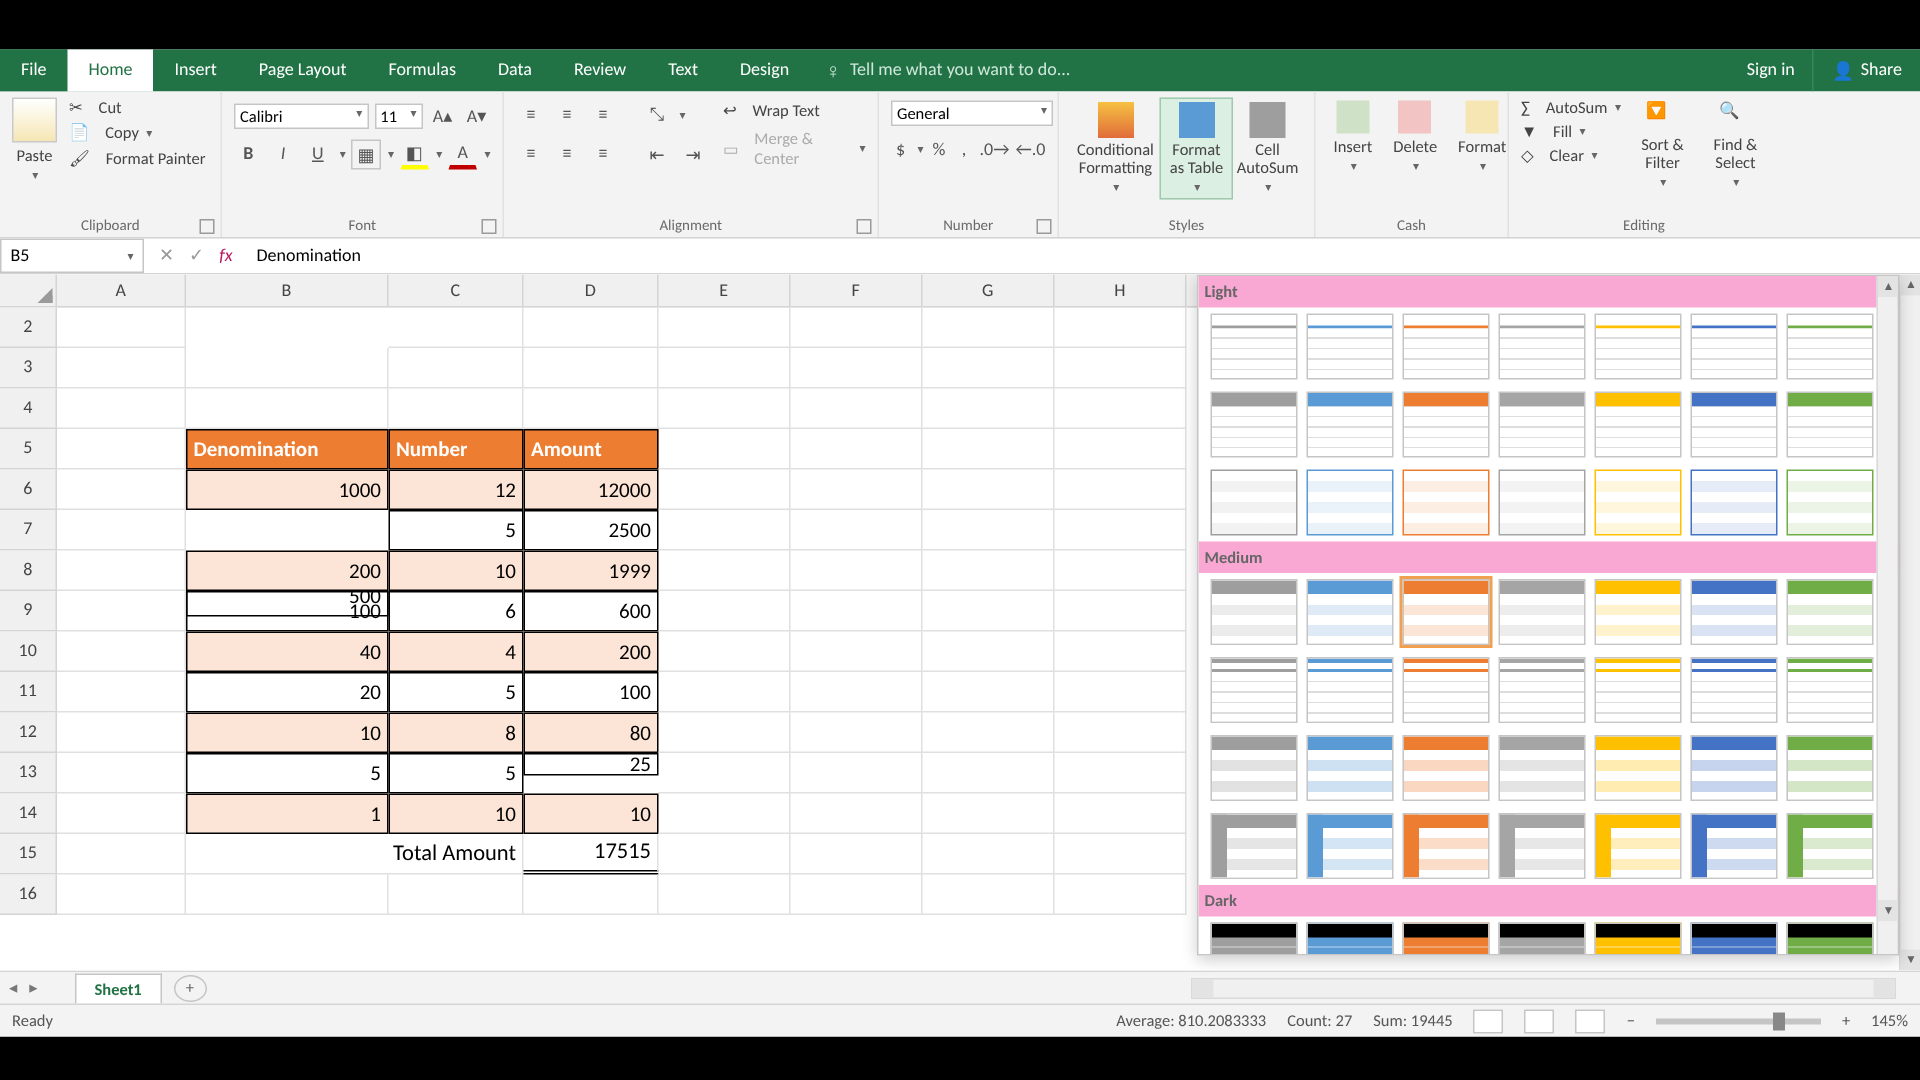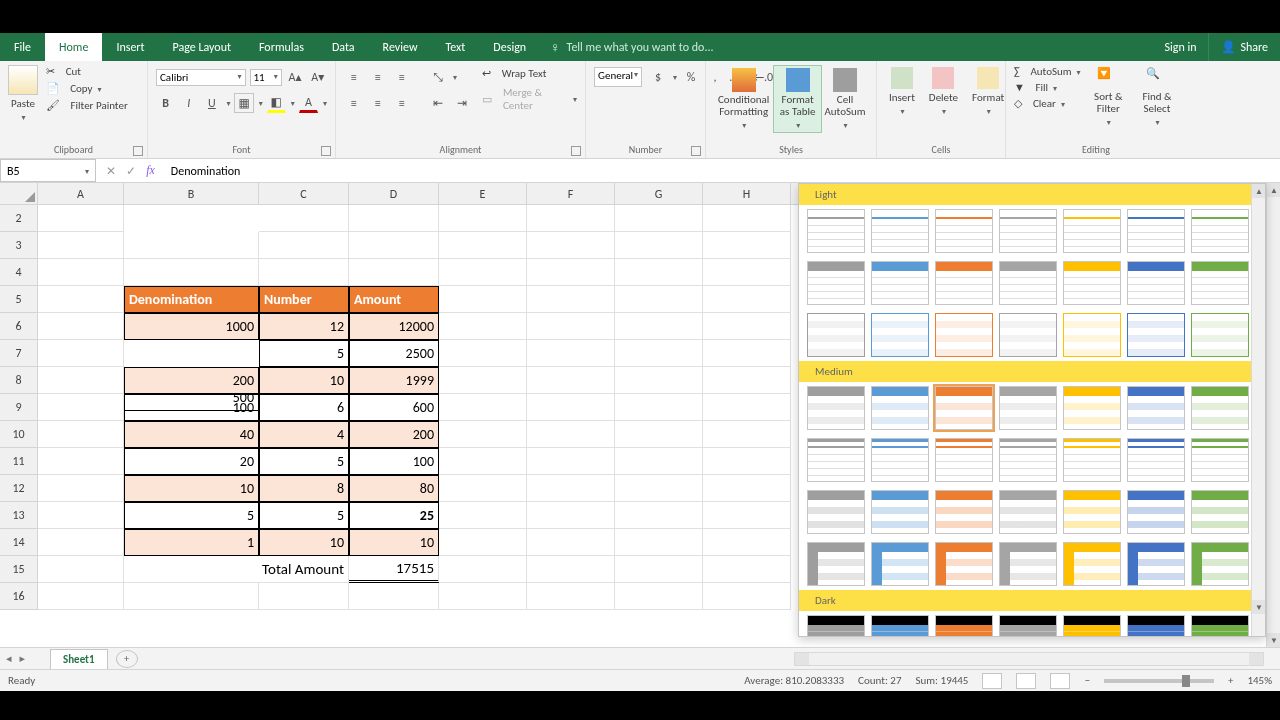--- a/index.html
+++ b/index.html
@@ -23,40 +23,40 @@
 .row{display:flex;align-items:center;gap:4px;}
 .small{font-size:11px;color:#444;}
 .sel{border:1px solid #c5c5c5;background:#fff;font-size:11px;padding:1px 3px;}
 .iconbtn{width:20px;height:20px;display:inline-flex;align-items:center;justify-content:center;border:1px solid transparent;font-size:12px;color:#555;}
 .iconbtn.box{border:1px solid #c5c5c5;}
 .dd{font-size:8px;color:#666;margin-left:1px;}
 
 .fbar{height:24px;background:#fff;border-bottom:1px solid #d4d4d4;display:flex;align-items:stretch;font-size:12px;}
 .namebox{width:96px;border:1px solid #c5c5c5;padding:2px 6px;display:flex;align-items:center;justify-content:space-between;}
 .fxicons{display:flex;align-items:center;gap:10px;padding:0 10px;color:#999;}
-.fxicons .fx{font-style:italic;color:#8b5cf6;font-family:Liberation Serif, serif;}
+.fxicons .fx{font-style:italic;color:#be185d;}
 .finput{flex:1;display:flex;align-items:center;padding:0 6px;}
 
 .sheet{flex:1;position:relative;background:#fff;overflow:hidden;}
 .colheads{display:flex;height:22px;background:#f0f0f0;border-bottom:1px solid #d4d4d4;}
 .corner{width:38px;border-right:1px solid #d4d4d4;background:#f0f0f0;position:relative;}
 .corner:after{content:"";position:absolute;right:2px;bottom:2px;border:5px solid transparent;border-right-color:#9a9a9a;border-bottom-color:#9a9a9a;}
 .ch{border-right:1px solid #d4d4d4;text-align:center;font-size:12px;color:#444;display:flex;align-items:center;justify-content:center;}
 .rows{position:absolute;top:22px;left:0;right:0;bottom:0;}
 .rh{position:absolute;left:0;width:38px;background:#f0f0f0;border-right:1px solid #d4d4d4;border-bottom:1px solid #d4d4d4;font-size:12px;color:#444;display:flex;align-items:center;justify-content:center;}
 .cell{position:absolute;border-right:1px solid #e0e0e0;border-bottom:1px solid #e0e0e0;font-size:14px;padding:0 4px;display:flex;align-items:center;}
 .cell.big{font-family:Calibri;font-size:22px;font-weight:bold;color:#222;}
 .tbl-hd{background:#ed7d31;color:#fff;font-weight:bold;border:1px solid #000;}
 .tbl-c{border:1px solid #000;justify-content:flex-end;font-family:Calibri;}
 .tbl-c.band{background:#fce4d6;}
 .tot-lab{font-family:Calibri;font-size:15px;justify-content:flex-end;}
 .tot-val{font-family:Calibri;font-size:15px;justify-content:flex-end;border-bottom:3px double #000;}
 
 .gallery{position:absolute;top:0;right:14px;width:468px;bottom:10px;background:#fff;border:1px solid #c5c5c5;box-shadow:0 3px 10px rgba(0,0,0,.2);font-size:11px;color:#444;overflow:hidden;z-index:20;}
-.gallery .ghdr{padding:4px 16px;color:#666;background:#fde047;}
+.gallery .ghdr{padding:4px 4px;color:#666;background:#f9a8d4;font-weight:bold;}
 .gallery .row7{display:flex;gap:6px;padding:4px 8px;}
 .swatch{width:58px;height:44px;border:1px solid #c5c5c5;background:#fff;position:relative;overflow:hidden;}
 .swatch.sel{outline:2px solid #f0a050;}
 .swatch .hrow{position:absolute;top:0;left:0;right:0;height:9px;}
 .swatch .hcol{position:absolute;top:0;bottom:0;left:0;width:10px;}
 .swatch .lines{position:absolute;top:9px;left:0;right:0;bottom:0;background:repeating-linear-gradient(#fff,#fff 6px,#ddd 6px,#ddd 7px);}
 .swatch .lines.alt{background:repeating-linear-gradient(#fff,#fff 7px,var(--band,#eee) 7px,var(--band,#eee) 14px);}
 .swatch.darkfill{background:#444;}
 .swatch.darkfill .lines{background:repeating-linear-gradient(transparent,transparent 6px,rgba(255,255,255,.3) 6px,rgba(255,255,255,.3) 7px);}
 .gallery .sb{position:absolute;right:0;top:0;bottom:0;width:14px;background:#f0f0f0;border-left:1px solid #d9d9d9;}
@@ -114,21 +114,21 @@
     <div class="group" style="width:148px">
       <div class="row" style="align-items:flex-start;gap:8px">
         <div class="btncol">
           <div class="bigicon" style="background:linear-gradient(#fff,#f6e6b4);"></div>
           <span>Paste</span>
           <span class="dd">▾</span>
         </div>
         <div style="display:flex;flex-direction:column;gap:4px">
           <div class="row small"><span>✂</span>&nbsp;<span>Cut</span></div>
           <div class="row small"><span>📄</span>&nbsp;<span>Copy</span><span class="dd">▾</span></div>
-          <div class="row small"><span>🖌</span>&nbsp;<span>Filter Painter</span></div>
+          <div class="row small"><span>🖌</span>&nbsp;<span>Format Painter</span></div>
         </div>
       </div>
       <div class="glabel"><span>Clipboard</span><span class="dlg"></span></div>
     </div>
 
     <div class="group" style="width:188px">
       <div style="display:flex;flex-direction:column;gap:6px;margin-top:2px">
         <div class="row">
           <div class="sel" style="width:96px;display:flex;justify-content:space-between">
               <span>Calibri</span>
@@ -179,21 +179,21 @@
         </div>
         <div style="display:flex;flex-direction:column;gap:6px">
           <div class="row small"><span>↩</span>&nbsp;<span>Wrap Text</span></div>
           <div class="row small" style="color:#aaa"><span>▭</span>&nbsp;<span>Merge &amp; Center</span><span class="dd">▾</span></div>
         </div>
       </div>
       <div class="glabel"><span>Alignment</span><span class="dlg"></span></div>
     </div>
 
     <div class="group" style="width:120px">
-      <div style="display:flex;flex-direction:row;gap:6px;margin-top:2px">
+      <div style="display:flex;flex-direction:column;gap:6px;margin-top:2px">
         <div class="sel" style="width:108px;display:flex;justify-content:space-between">
             <span>General</span>
             <span class="dd">▾</span>
           </div>
         <div class="row">
           <span class="iconbtn">$</span>
             <span class="dd">▾</span>
           <span class="iconbtn">%</span>
           <span class="iconbtn">,</span>
           <span class="iconbtn">.0→</span>
@@ -235,21 +235,21 @@
             <div class="ic" style="background:#f2c4c4;width:22px;height:22px"></div>
             <span>Delete</span>
             <span class="dd">▾</span>
           </div>
         <div class="bigbtn">
             <div class="ic" style="background:#f6e6b4;width:22px;height:22px"></div>
             <span>Format</span>
             <span class="dd">▾</span>
           </div>
       </div>
-      <div class="glabel"><span>Cells</span></div>
+      <div class="glabel"><span>Cash</span></div>
     </div>
 
     <div class="group" style="width:180px;border-right:none">
       <div class="row" style="gap:8px;align-items:flex-start">
         <div style="display:flex;flex-direction:column;gap:3px">
           <div class="row small"><span>∑</span>&nbsp;<span>AutoSum</span><span class="dd">▾</span></div>
           <div class="row small"><span>▼</span>&nbsp;<span>Fill</span><span class="dd">▾</span></div>
           <div class="row small"><span>◇</span>&nbsp;<span>Clear</span><span class="dd">▾</span></div>
         </div>
         <div class="bigbtn">
@@ -390,21 +390,21 @@
         <div class="cell tbl-c band" style="top: 270px; height: 27px; left: 259px; width: 90px;">8</div>
         <div class="cell tbl-c band" style="top: 270px; height: 27px; left: 349px; width: 90px;">80</div>
         <div class="cell" style="top: 270px; height: 27px; left: 439px; width: 88px;"></div>
         <div class="cell" style="top: 270px; height: 27px; left: 527px; width: 88px;"></div>
         <div class="cell" style="top: 270px; height: 27px; left: 615px; width: 88px;"></div>
         <div class="cell" style="top: 270px; height: 27px; left: 703px; width: 88px;"></div>
         <div class="rh" style="top: 297px; height: 27px;">13</div>
         <div class="cell" style="top: 297px; height: 27px; left: 38px; width: 86px;"></div>
         <div class="cell tbl-c" style="top: 297px; height: 27px; left: 124px; width: 135px;">5</div>
         <div class="cell tbl-c" style="top: 297px; height: 27px; left: 259px; width: 90px;">5</div>
-        <div class="cell tbl-c" style="top: 297px; height: 27px; left: 349px; width: 90px; font-weight: bold;">25</div>
+        <div class="cell tbl-c" style="top: 297px; height: 15px; left: 349px; width: 90px;">25</div>
         <div class="cell" style="top: 297px; height: 27px; left: 439px; width: 88px;"></div>
         <div class="cell" style="top: 297px; height: 27px; left: 527px; width: 88px;"></div>
         <div class="cell" style="top: 297px; height: 27px; left: 615px; width: 88px;"></div>
         <div class="cell" style="top: 297px; height: 27px; left: 703px; width: 88px;"></div>
         <div class="rh" style="top: 324px; height: 27px;">14</div>
         <div class="cell" style="top: 324px; height: 27px; left: 38px; width: 86px;"></div>
         <div class="cell tbl-c band" style="top: 324px; height: 27px; left: 124px; width: 135px;">1</div>
         <div class="cell tbl-c band" style="top: 324px; height: 27px; left: 259px; width: 90px;">10</div>
         <div class="cell tbl-c band" style="top: 324px; height: 27px; left: 349px; width: 90px;">10</div>
         <div class="cell" style="top: 324px; height: 27px; left: 439px; width: 88px;"></div>

